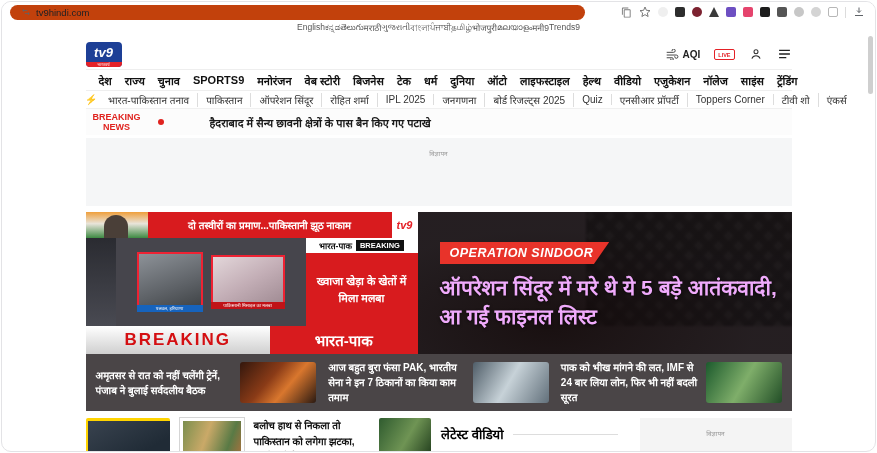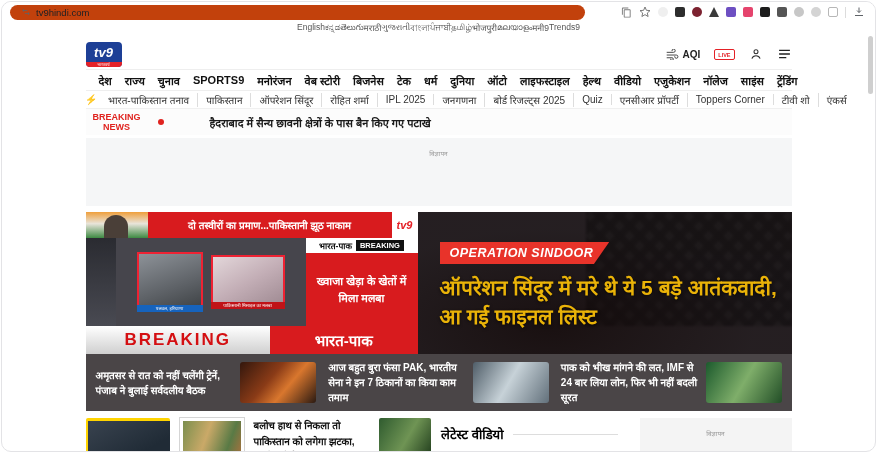--- a/index.html
+++ b/index.html
@@ -70,21 +70,21 @@
   .hl-bottom { height:28px; display:flex; }
   .hb-left { flex:1.25; background:linear-gradient(180deg,#ffffff,#cfcfcf); display:flex; align-items:center; justify-content:center; }
   .hb-left span { color:#d40f12; font-weight:900; font-size:17px; letter-spacing:2px; }
   .hb-right { flex:1; background:#d81b1e; display:flex; align-items:center; justify-content:center; }
   .hb-right span { color:#fff; font-weight:900; font-size:15px; }
   .hero-right { flex:1; position:relative; background:#292326; overflow:hidden; }
   .hero-right::before { content:""; position:absolute; right:0; top:0; width:55%; height:80%; background:repeating-linear-gradient(45deg,#0c0c0c 0 7px,#4b4b4b 7px 14px), repeating-linear-gradient(-45deg,#0c0c0c 0 7px,#4b4b4b 7px 14px); background-blend-mode:multiply; opacity:.45; filter:blur(1px); }
   .hero-right::after { content:""; position:absolute; inset:0; background:radial-gradient(ellipse at 35% 80%, rgba(20,10,10,.75), rgba(25,18,20,.25) 60%); }
   .story { position:relative; z-index:2; padding:30px 0 0 22px; }
   .op-badge { display:inline-block; background:#e8332a; color:#fff; font-style:italic; font-weight:bold; font-size:12.5px; padding:4px 16px 4px 10px; clip-path:polygon(0 0,100% 0,91% 100%,0 100%); letter-spacing:.5px; }
-  .story-headline { margin-top:9px; color:#eab308; font-weight:bold; font-size:21px; line-height:1.4; width:352px; text-shadow:0 1px 3px rgba(0,0,0,.6); }
+  .story-headline { margin-top:9px; color:#f0abfc; font-weight:bold; font-size:21px; line-height:1.4; width:352px; text-shadow:0 1px 3px rgba(0,0,0,.6); }
 
   
   .strip { background:#4a4547; display:flex; gap:12px; padding:0 10px; height:57px; }
   .strip-item { flex:1; display:flex; gap:8px; align-items:center; cursor:pointer; }
   .strip-text { color:#fff; font-weight:bold; font-size:10px; line-height:1.5; }
   .s-thumb { width:76px; height:41px; border-radius:3px; flex:none; }
   [data-thumb="fire"] { background:linear-gradient(130deg,#33170d,#8a3b17 40%,#d9772e 62%,#2b1a12); }
   [data-thumb="night"] { background:linear-gradient(120deg,#4f5d68,#c7d2d8 48%,#62707b); }
   [data-thumb="green"] { background:linear-gradient(120deg,#1c5a2d,#7fae6a 50%,#224e27); }
 

